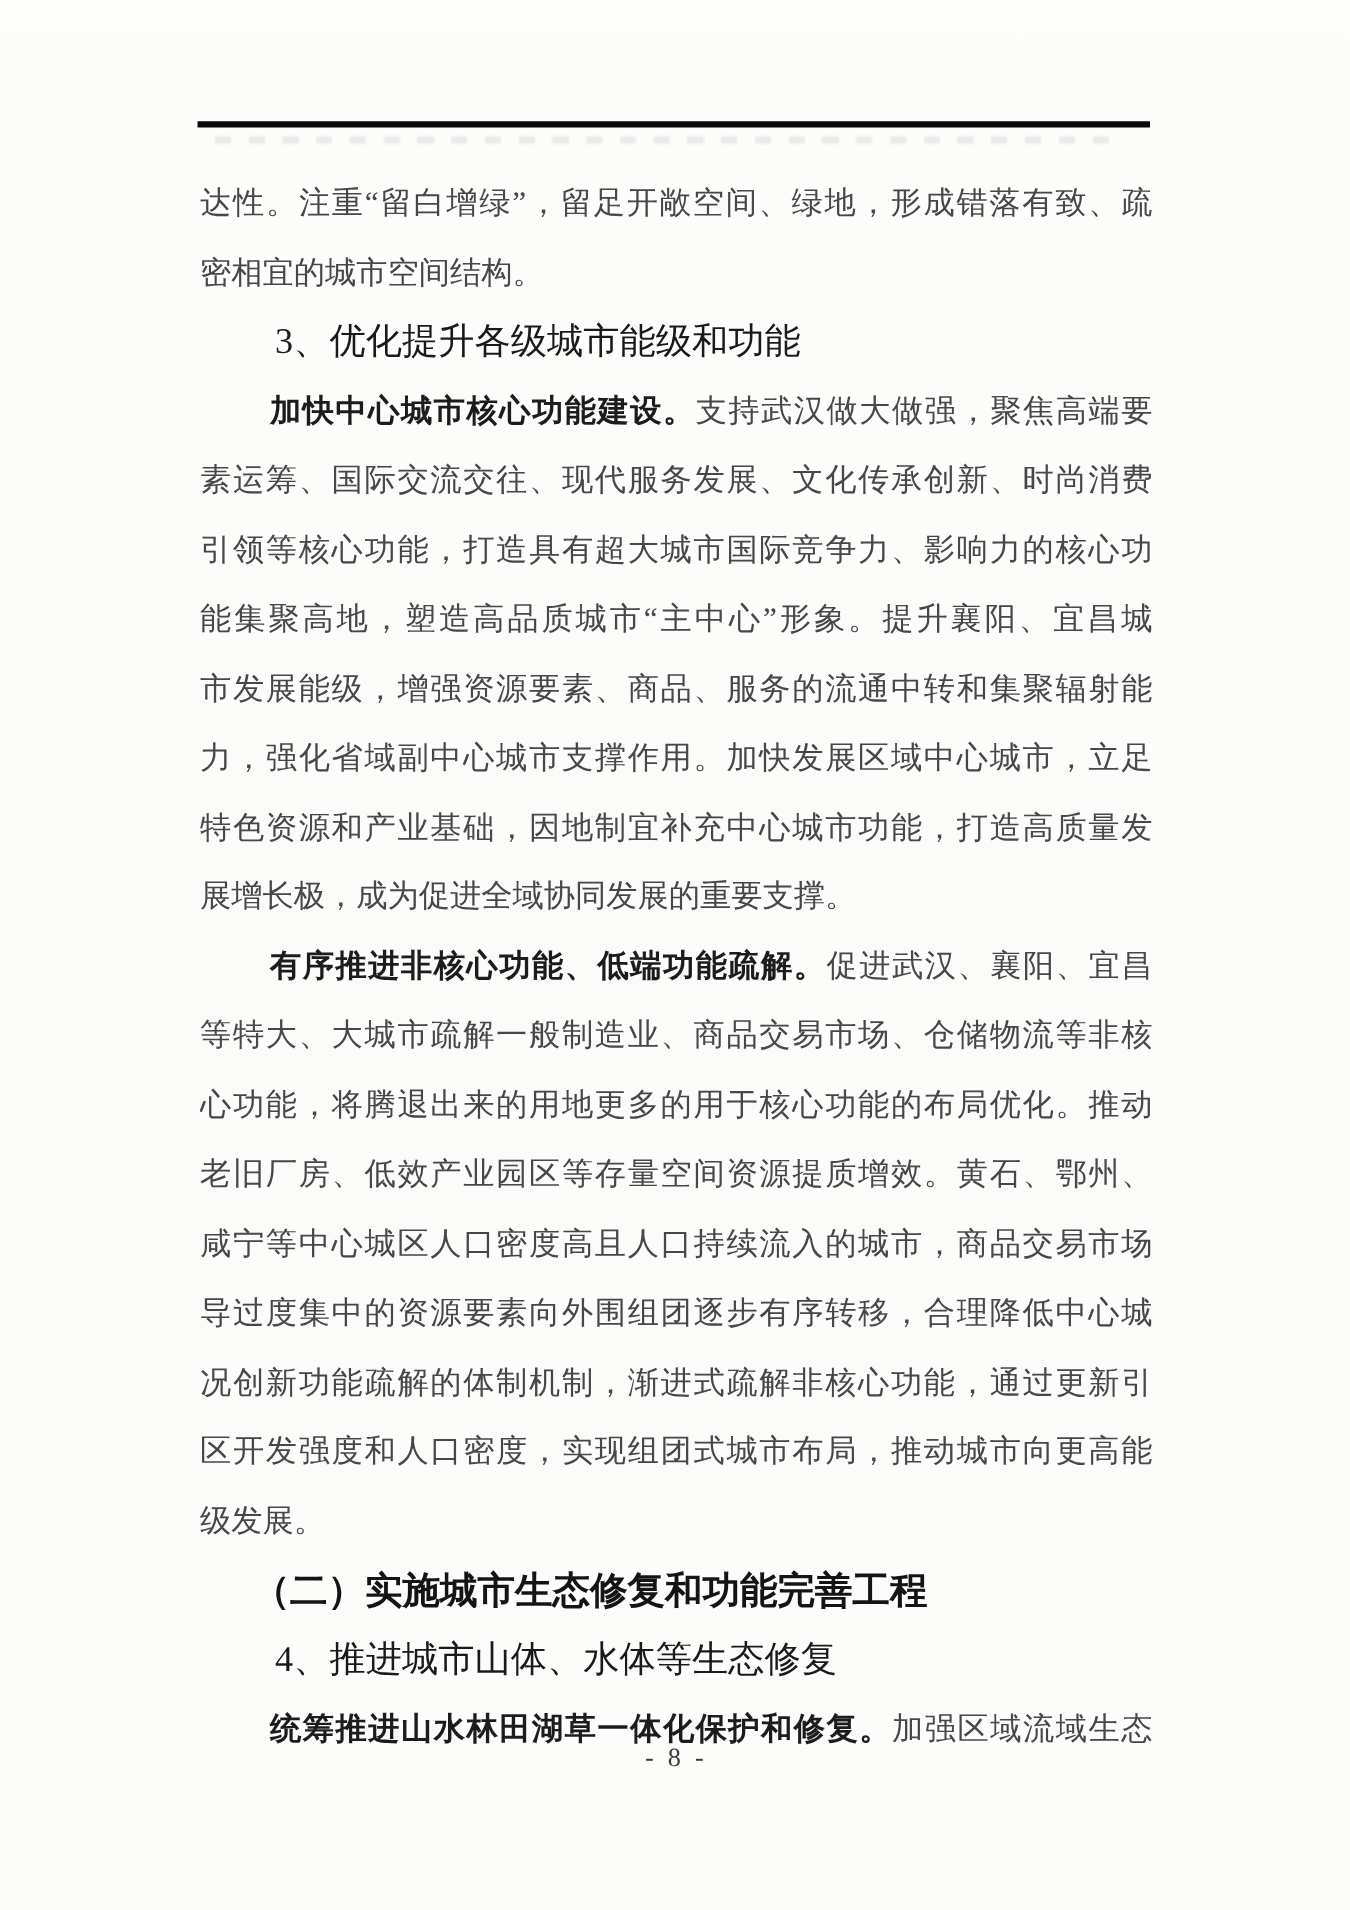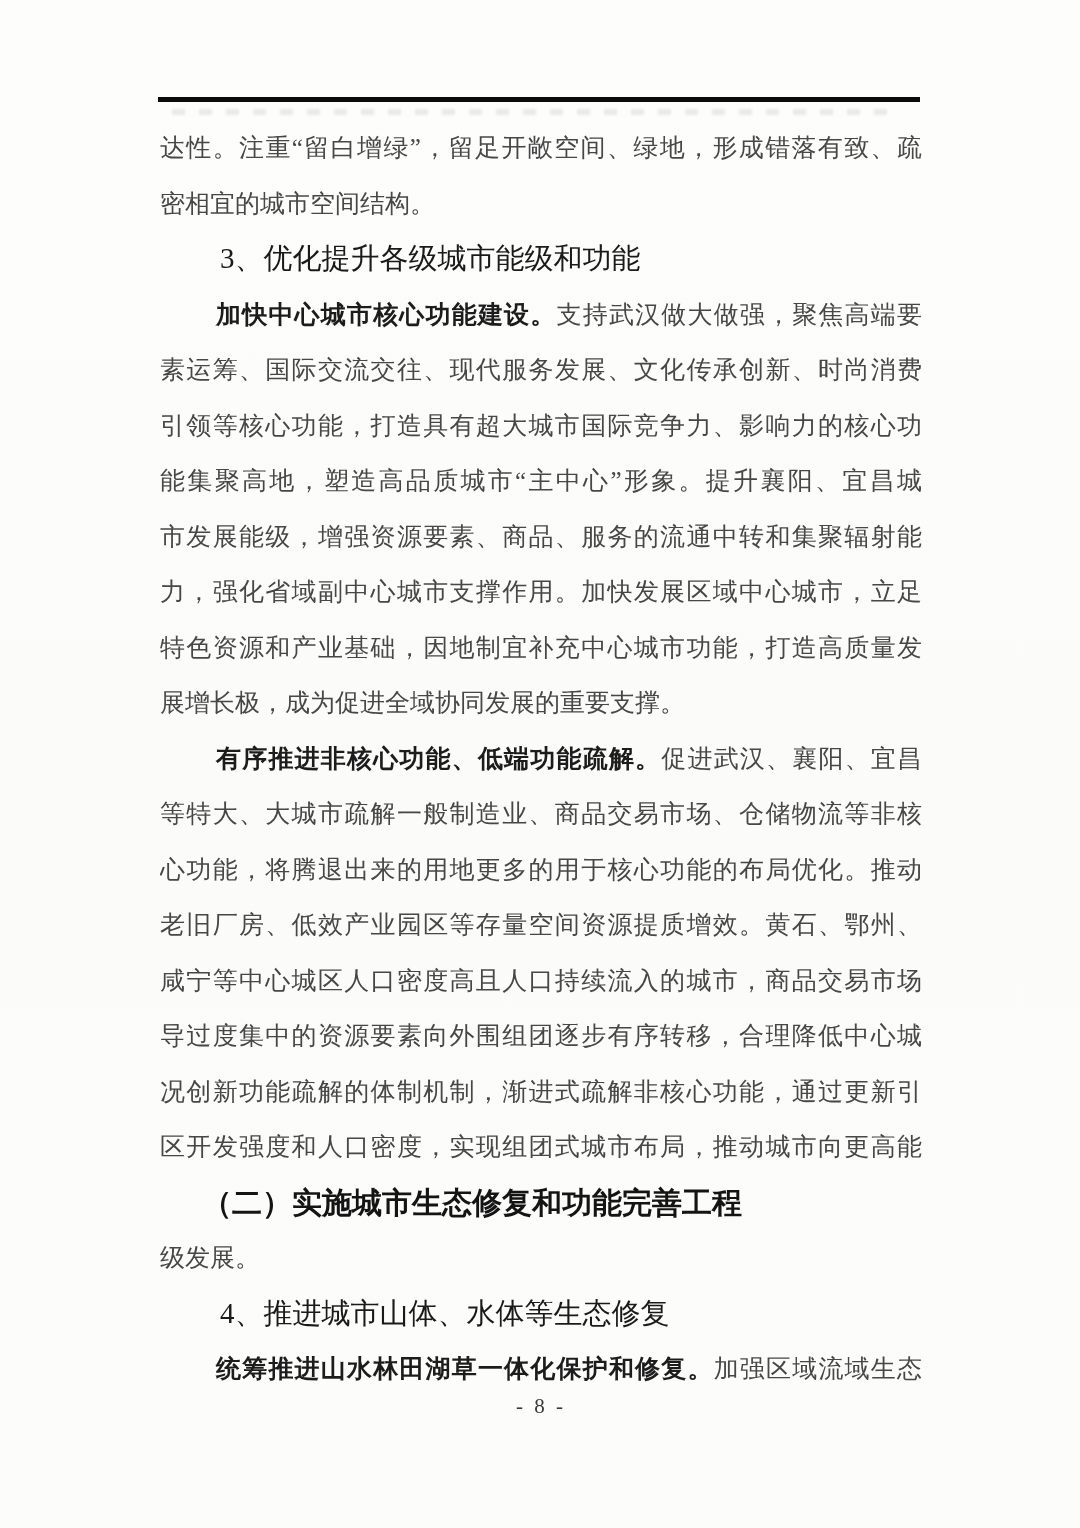--- a/index.html
+++ b/index.html
@@ -19,21 +19,21 @@
     width: 762px; height: 5px;
     background: #0b0b0b;
   }
   .bleed {
     position: absolute; left: 172px; top: 109px;
     width: 726px; height: 6px;
     background: repeating-linear-gradient(90deg, #8a8a8a 0 13px, transparent 13px 27px);
     opacity: 0.16; filter: blur(1px);
   }
   .column {
-    position: absolute; left: 160px; top: 120px;
+    position: absolute; left: 160px; top: 135px;
     width: 762px;
   }
   .line {
     height: 55.5px; line-height: 55.5px;
     font-size: 25px; color: #474747;
     overflow: hidden;
     white-space: normal;
   }
   .justify {
     text-align: justify;
@@ -76,19 +76,19 @@
       <div class="line justify">特色资源和产业基础，因地制宜补充中心城市功能，打造高质量发</div>
       <div class="line">展增长极，成为促进全域协同发展的重要支撑。</div>
       <div class="line justify indent"><span class="lead">有序推进非核心功能、低端功能疏解。</span>促进武汉、襄阳、宜昌</div>
       <div class="line justify">等特大、大城市疏解一般制造业、商品交易市场、仓储物流等非核</div>
       <div class="line justify">心功能，将腾退出来的用地更多的用于核心功能的布局优化。推动</div>
       <div class="line justify">老旧厂房、低效产业园区等存量空间资源提质增效。黄石、鄂州、</div>
       <div class="line justify">咸宁等中心城区人口密度高且人口持续流入的城市，商品交易市场</div>
       <div class="line justify">导过度集中的资源要素向外围组团逐步有序转移，合理降低中心城</div>
       <div class="line justify">况创新功能疏解的体制机制，渐进式疏解非核心功能，通过更新引</div>
       <div class="line justify">区开发强度和人口密度，实现组团式城市布局，推动城市向更高能</div>
+      <div class="line">级发展。</div>
       <div class="line heading-section">（二）实施城市生态修复和功能完善工程</div>
-      <div class="line">级发展。</div>
       <div class="line heading-num">4、推进城市山体、水体等生态修复</div>
       <div class="line justify indent"><span class="lead">统筹推进山水林田湖草一体化保护和修复。</span>加强区域流域生态</div>
     </div>
   <div class="page-number">- 8 -</div>
 </div>
 
 </body></html>

